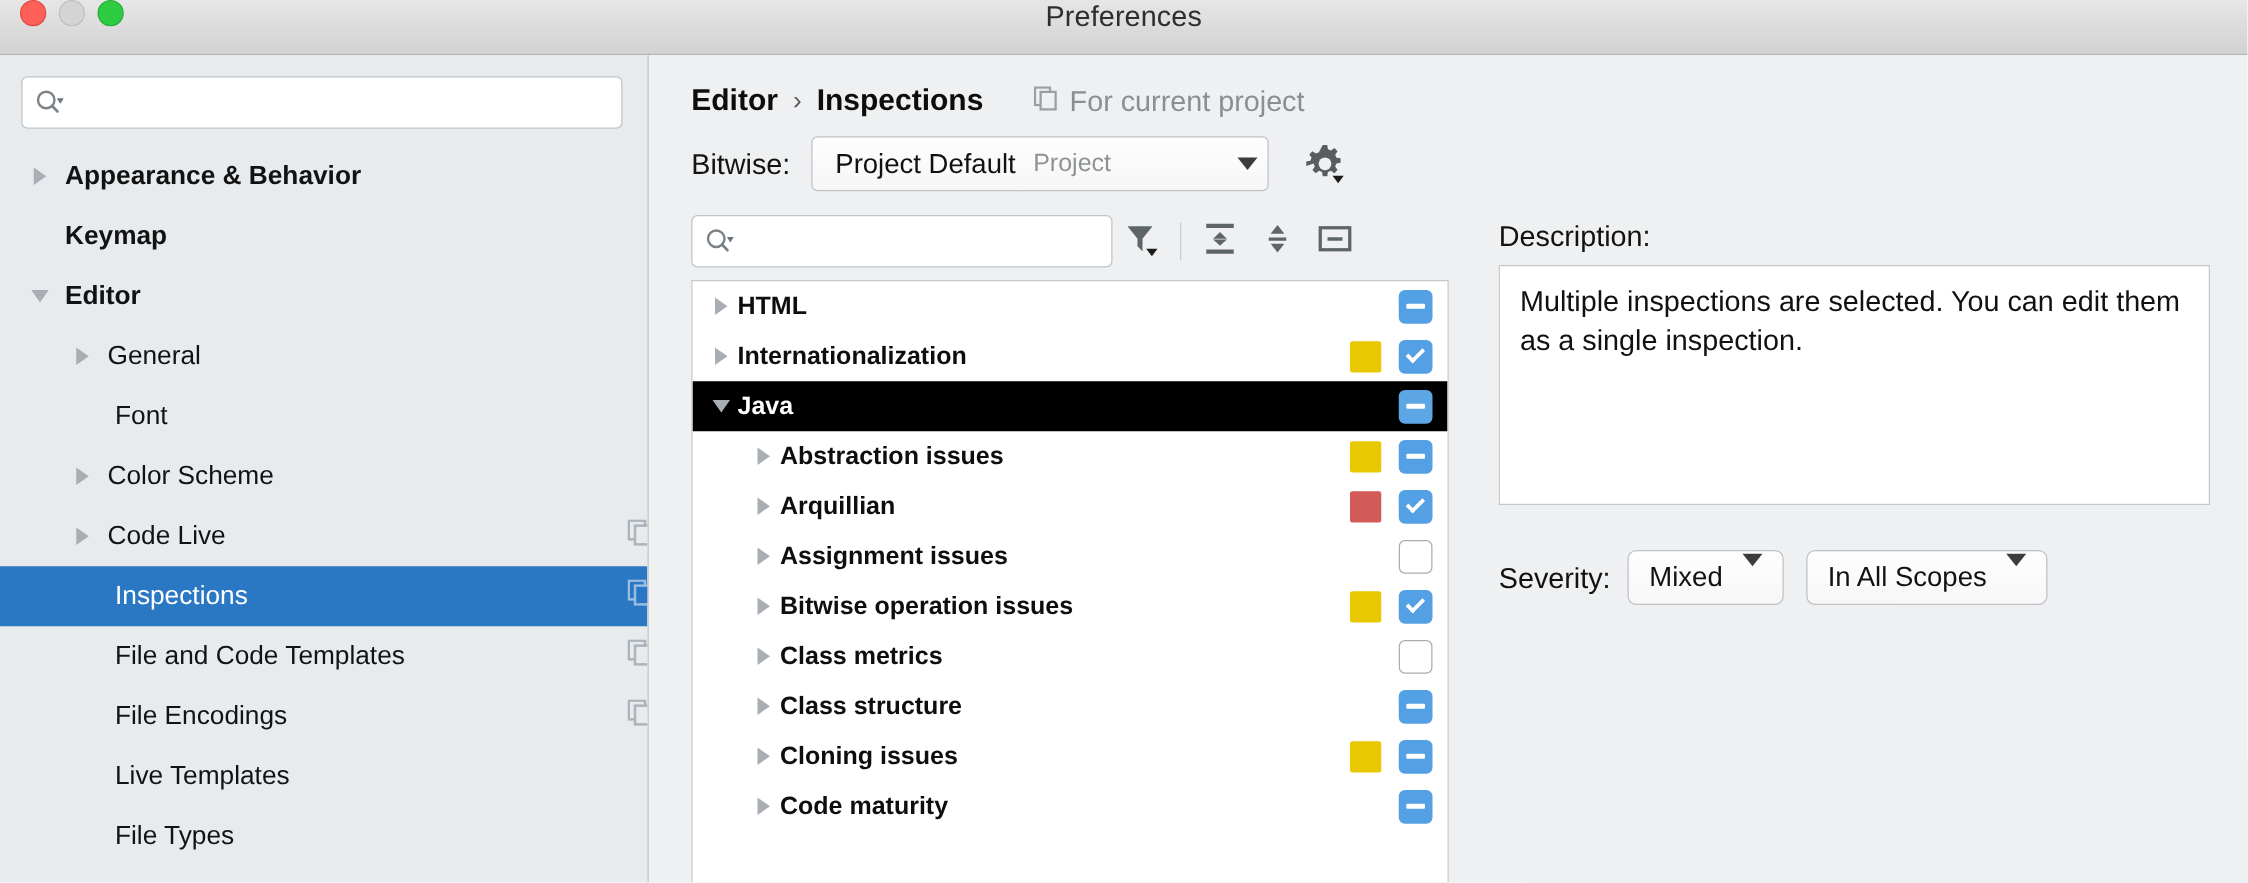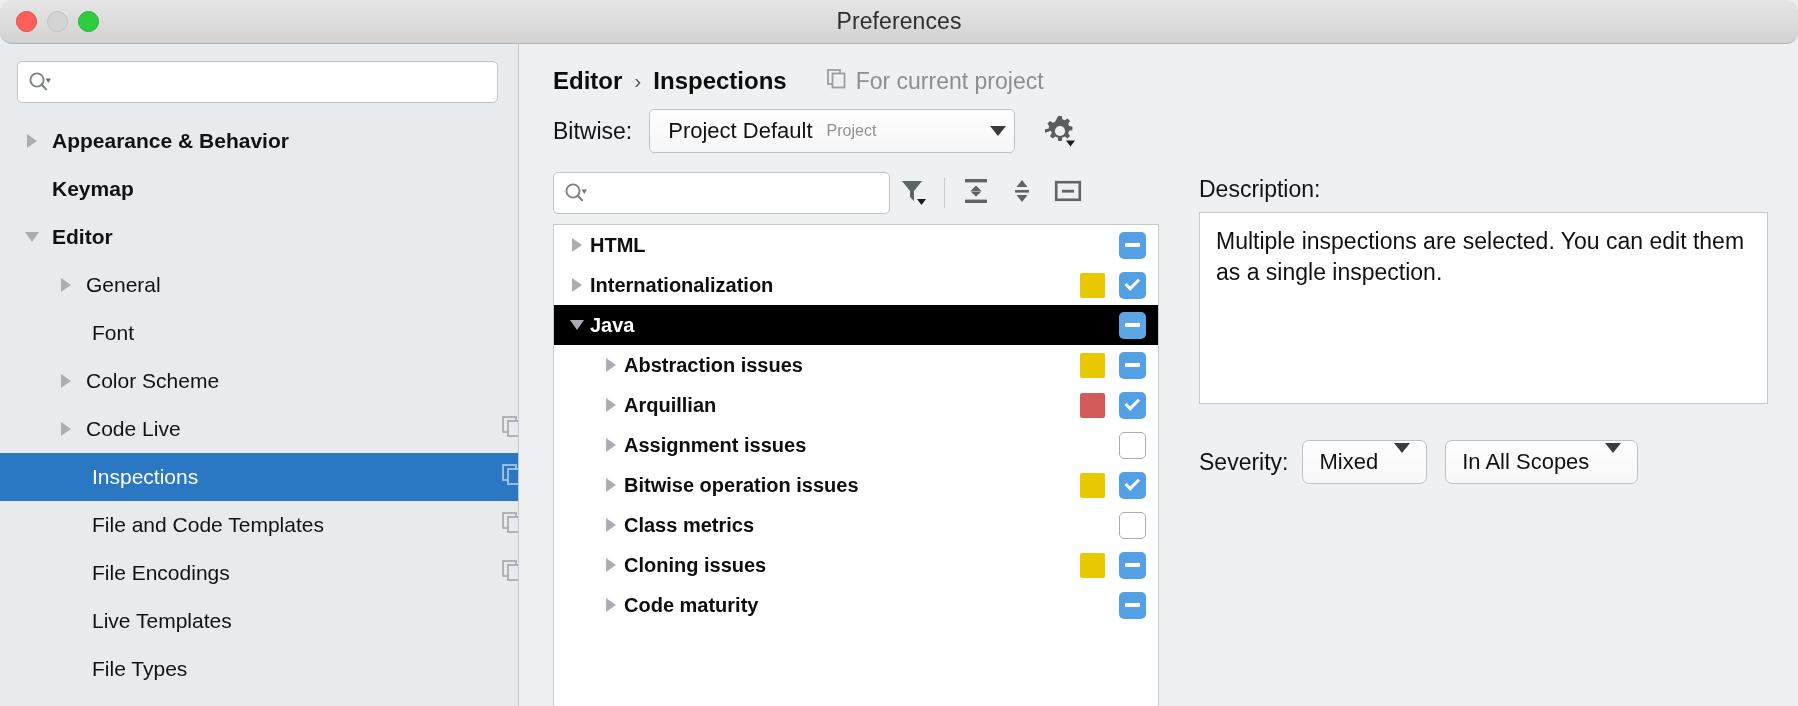--- a/index.html
+++ b/index.html
@@ -17,23 +17,22 @@
     position: relative;
     background: #eceef0;
   }
 
   
   .titlebar {
     height: 44px;
     flex: 0 0 44px;
     background: linear-gradient(to bottom, #e6e6e6 0%, #d2d2d2 100%);
     border-bottom: 1px solid #b4b4b4;
-    display: flex; align-items: center;
+    display: flex; align-items: flex-start;
     position: relative;
-    border-radius: 12px;
   }
   .traffic {
     display: flex; align-items: center; gap: 10px;
     padding-left: 16px;
   }
   .light { width: 21px; height: 21px; border-radius: 50%; }
   .light-close { background: #fc6058; border: 1px solid #e04b43; }
   .light-min   { background: #d4d4d4; border: 1px solid #c0c0c0; }
   .light-max   { background: #2ecc41; border: 1px solid #25ad35; }
   .title-text {
@@ -134,21 +133,21 @@
   }
   .profile-label { font-size: 23px; color: #131313; margin-right: 17px; }
   .combo {
     height: 44px; min-width: 366px;
     background: linear-gradient(to bottom,#fefefe,#f6f6f6);
     border: 1px solid #bfc3c7; border-radius: 5px;
     display: flex; align-items: center;
     padding: 0 8px 0 18px; position: relative;
   }
   .combo-main { font-size: 22px; color: #111; }
-  .combo-sub  { font-size: 16px; color: #8e9295; margin-left: 14px; }
+  .combo-sub  { font-size: 20px; color: #8e9295; margin-left: 14px; }
   .combo-arrow { margin-left: auto; padding-left: 18px; display: flex; align-items: center;}
   .caret {
     width: 0; height: 0;
     border-top: 10px solid #3c3c3c;
     border-left: 8px solid transparent;
     border-right: 8px solid transparent;
   }
   .gear-btn {
     margin-left: 28px; display: flex; align-items: center;
     cursor: pointer;
@@ -576,20 +575,32 @@
               <span class="tr-arrow">
                   <span class="tri-r"></span>
                 </span>
               <span class="tr-label">Class metrics</span>
               <span class="tr-right">
                 <span class="swatch empty"></span>
                 <span class="cbox off"></span>
               </span>
             </div>
 
+            <div class="tree-row t-lvl1">
+              <span class="tr-arrow">
+                  <span class="tri-r"></span>
+                </span>
+              <span class="tr-label">Class structure</span>
+              <span class="tr-right">
+                <span class="swatch empty"></span>
+                <span class="cbox part">
+                    <span class="minus"></span>
+                  </span>
+              </span>
+            </div>
 
             <div class="tree-row t-lvl1">
               <span class="tr-arrow">
                   <span class="tri-r"></span>
                 </span>
               <span class="tr-label">Cloning issues</span>
               <span class="tr-right">
                 <span class="swatch" style="background:#e8c800"></span>
                 <span class="cbox part">
                     <span class="minus"></span>

